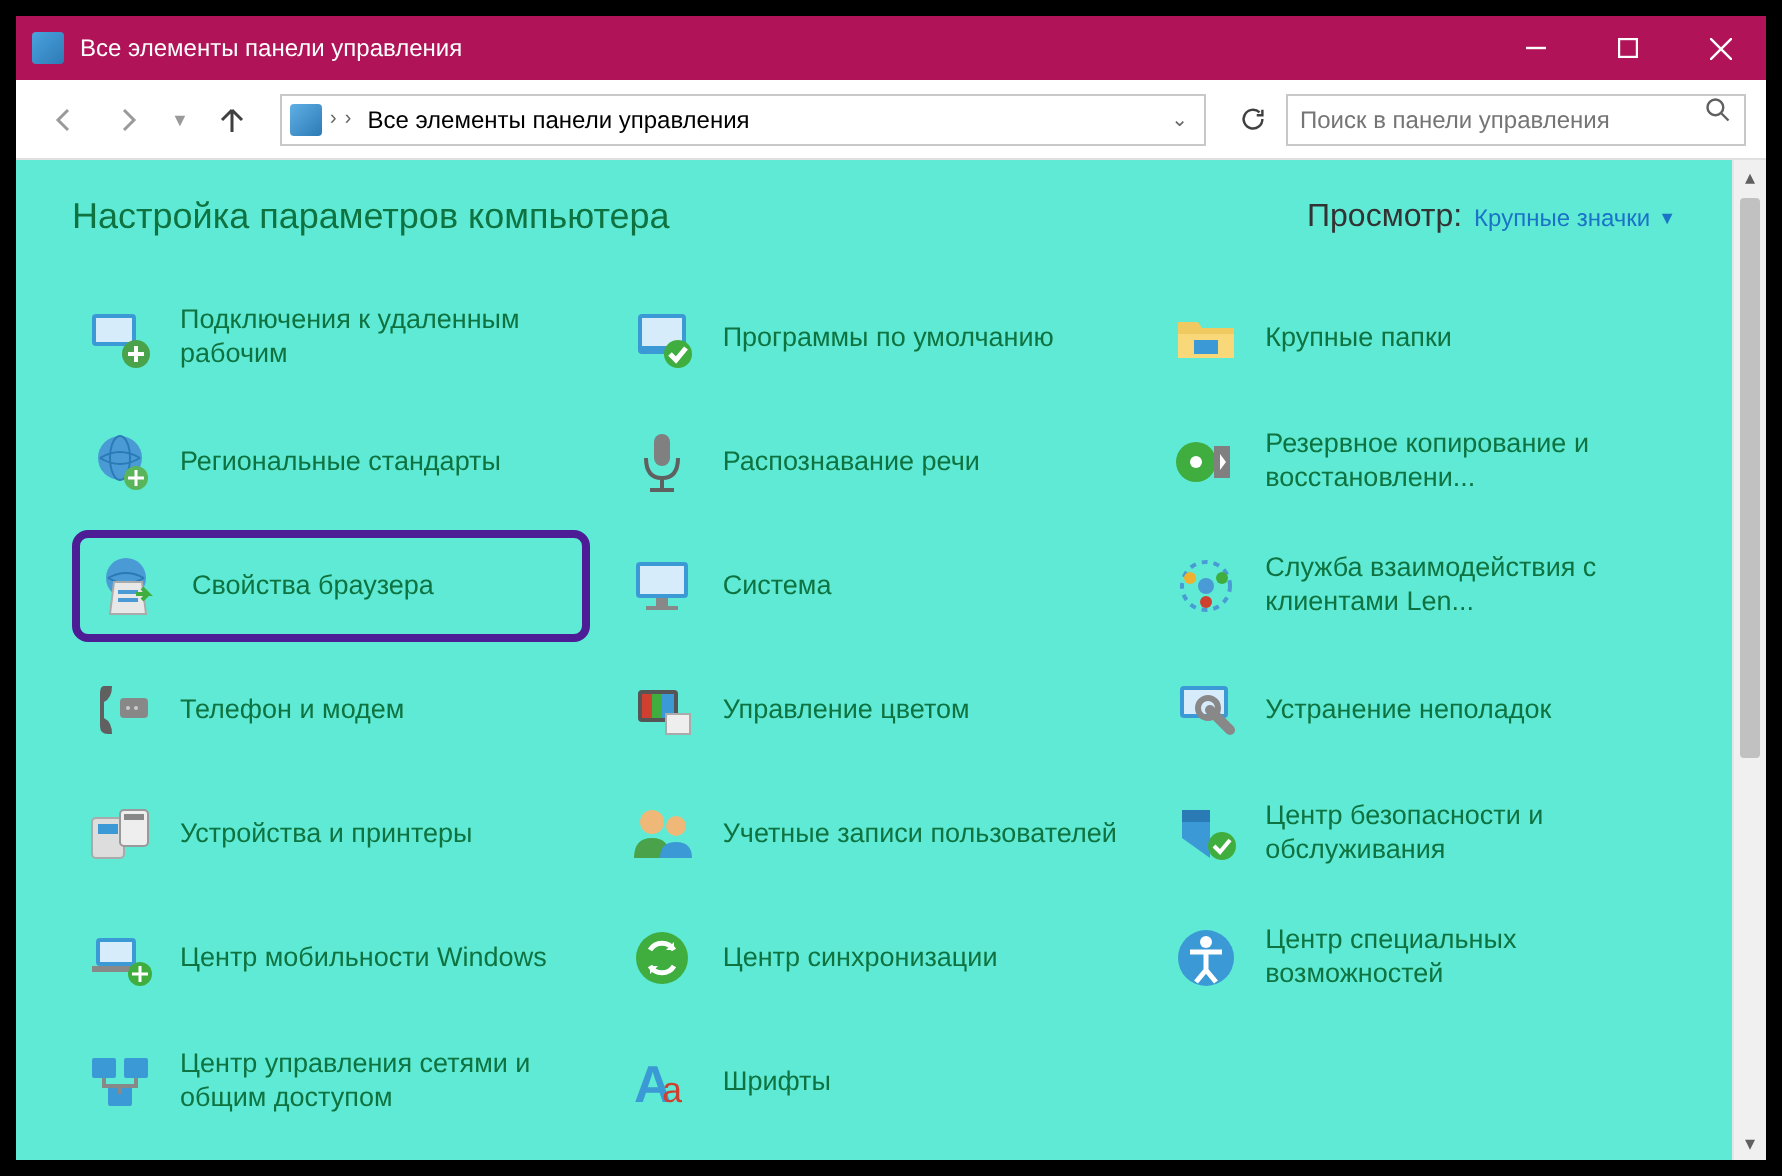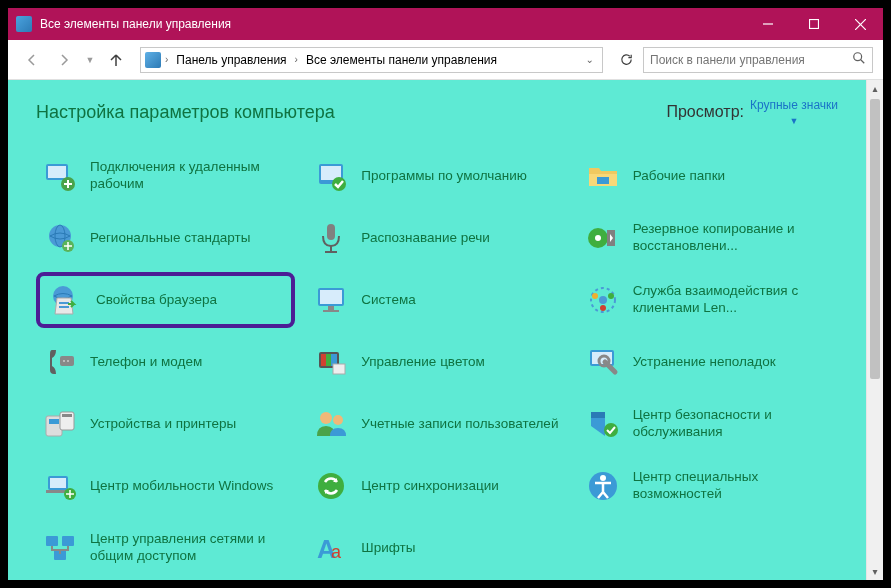--- a/index.html
+++ b/index.html
@@ -18,31 +18,31 @@
 .navbar{height:40px;background:#fff;border-bottom:1px solid #e0e0e0;display:flex;align-items:center;padding:0 10px;gap:4px;}
 .navbtn{width:28px;height:28px;display:flex;align-items:center;justify-content:center;color:#9a9a9a;border-radius:3px;}
 .navbtn.enabled{color:#404040;}
 .addrbox{flex:1;height:26px;border:1px solid #c8c8c8;display:flex;align-items:center;padding:0 4px;gap:4px;font-size:12px;margin:0 6px;}
 .addrbox .aicon{width:16px;height:16px;background:linear-gradient(135deg,#5fb0e6,#2d7ab5);border-radius:2px;}
 .addrbox .crumb{padding:2px 4px;display:flex;align-items:center;gap:6px;color:#000;}
 .addrbox .carr{color:#666;font-size:10px;}
 .addrbox .spacer{flex:1;}
 .addrbox .adropdown{color:#666;padding:0 4px;font-size:10px;}
 .refreshbtn{width:26px;height:26px;display:flex;align-items:center;justify-content:center;color:#404040;}
-.searchbox{width:230px;height:26px;border:1px solid #c8c8c8;display:flex;align-items:center;padding:0 6px;gap:18px;font-size:12px;}
+.searchbox{width:230px;height:26px;border:1px solid #c8c8c8;display:flex;padding:0 6px;gap:18px;font-size:12px;}
 .searchbox input{border:0;outline:0;flex:1;font-size:12px;color:#888;}
 .searchbox .sicon{color:#555;}
 
 
 .content{flex:1;display:flex;overflow:hidden;}
 .main{flex:1;padding:18px 28px;overflow-y:auto;}
 .headerrow{display:flex;align-items:center;margin-bottom:22px;}
 .pagetitle{color:#0f7341;font-size:18px;font-weight:400;flex:1;}
 .viewlabel{color:#333;font-size:16px;margin-right:6px;}
-.viewvalue{color:#1a73c7;font-size:12px;display:flex;align-items:center;gap:4px;flex-direction:column;}
+.viewvalue{color:#1a73c7;font-size:12px;display:flex;align-items:center;gap:4px;}
 .viewvalue .carrdown{color:#1a73c7;font-size:9px;}
 
 .grid{display:grid;grid-template-columns:repeat(3,1fr);gap:6px 12px;}
 .item{display:flex;align-items:center;gap:10px;padding:6px 4px;min-height:56px;}
 .item .icon{width:40px;height:40px;flex-shrink:0;display:flex;align-items:center;justify-content:center;}
 .item .label{color:#0f7341;font-size:13.5px;line-height:1.25;}
 .item.highlight{border:4px solid #4c1d95;border-radius:8px;padding:4px 6px;}
 
 
 .scrollbar{width:17px;background:#f0f0f0;display:flex;flex-direction:column;border-left:1px solid #e5e5e5;}
@@ -94,21 +94,20 @@
     <div class="navbtn" style="width:16px;font-size:9px;color:#9a9a9a;">▼</div>
     <div class="navbtn enabled">
         <svg width="16" height="16" viewBox="0 0 16 16">
           <path d="M8 3 L13 8 M8 3 L3 8 M8 3 L8 14" fill="none" stroke="#404040" stroke-width="1.5"></path>
         </svg>
       </div>
 
     <div class="addrbox">
       <div class="aicon"></div>
       <span class="carr">›</span>
-      <span class="crumb">Панель управления</span>
       <span class="carr">›</span>
       <span class="crumb">Все элементы панели управления</span>
       <span class="spacer"></span>
       <span class="adropdown">⌄</span>
     </div>
 
     <div class="refreshbtn">
         <svg width="15" height="15" viewBox="0 0 16 16">
           <path d="M13 8 A5 5 0 1 1 11.5 4.5 M13 3 L13 6 L10 6" fill="none" stroke="#404040" stroke-width="1.3"></path>
         </svg>
@@ -157,21 +156,21 @@
             <div class="label">Программы по умолчанию</div>
           </div>
           <div class="item">
             <div class="icon">
               <svg class="ic" viewBox="0 0 36 36">
                 <path d="M4 10 L14 10 L16 13 L32 13 L32 28 L4 28 Z" fill="#f0c960"></path>
                 <rect x="4" y="16" width="28" height="12" fill="#f8d878"></rect>
                 <rect x="12" y="19" width="12" height="7" fill="#3b9ad6"></rect>
               </svg>
             </div>
-            <div class="label">Рабочие папки</div>
+            <div class="label">Крупные папки</div>
           </div>
           <div class="item">
             <div class="icon">
               <svg class="ic" viewBox="0 0 36 36">
                 <circle cx="18" cy="16" r="11" fill="#4a9ad6"></circle>
                 <path d="M8 16 Q18 10 28 16 M8 16 Q18 22 28 16" stroke="#2a7ab6" fill="none"></path>
                 <ellipse cx="18" cy="16" rx="5" ry="11" fill="none" stroke="#2a7ab6"></ellipse>
                 <circle cx="26" cy="26" r="6" fill="#5ab45a"></circle>
                 <path d="M26 22 L26 30 M22 26 L30 26" stroke="#fff" stroke-width="1.5"></path>
               </svg>

